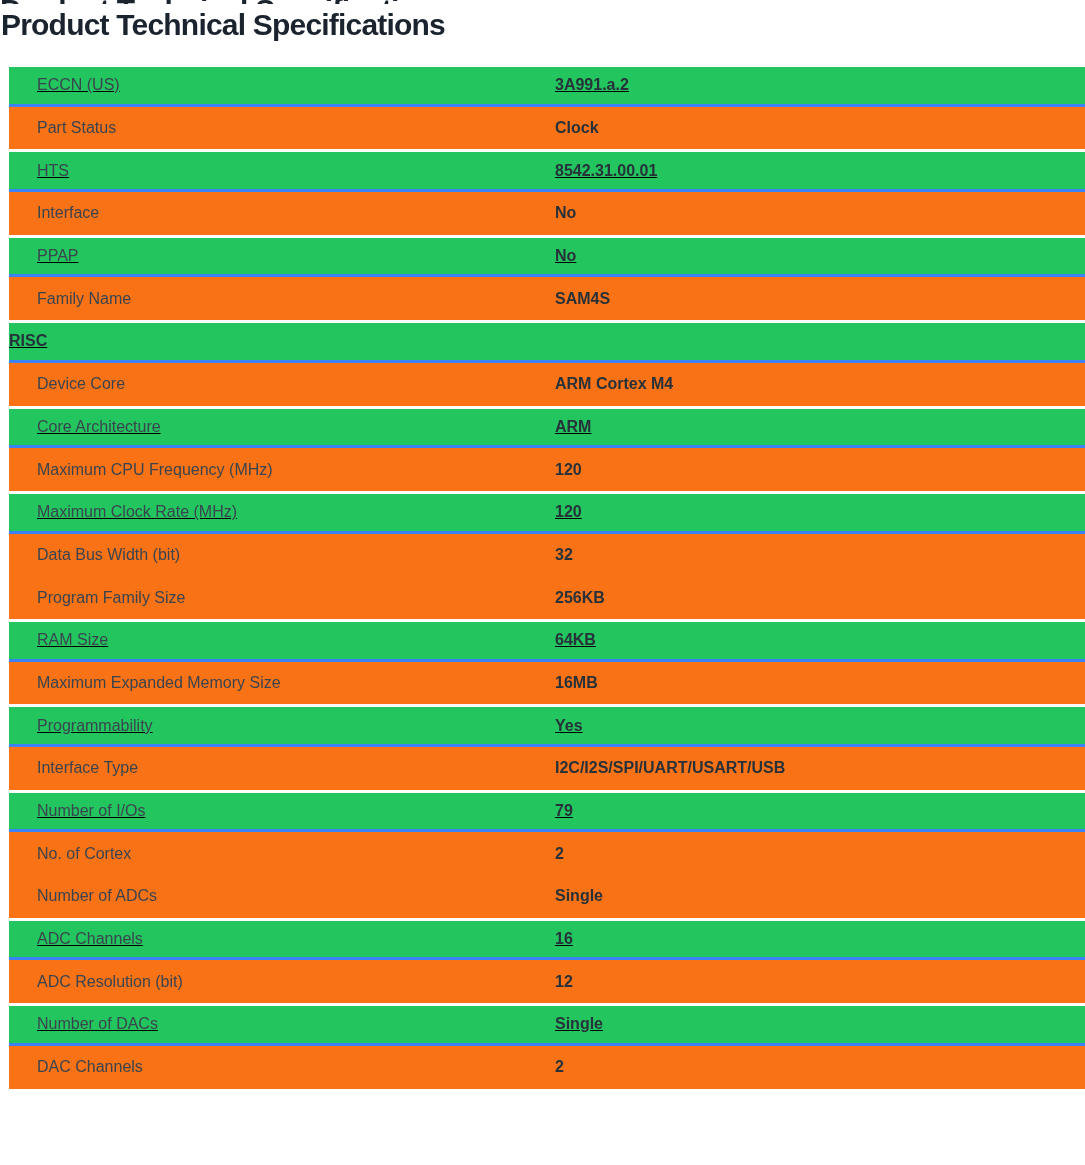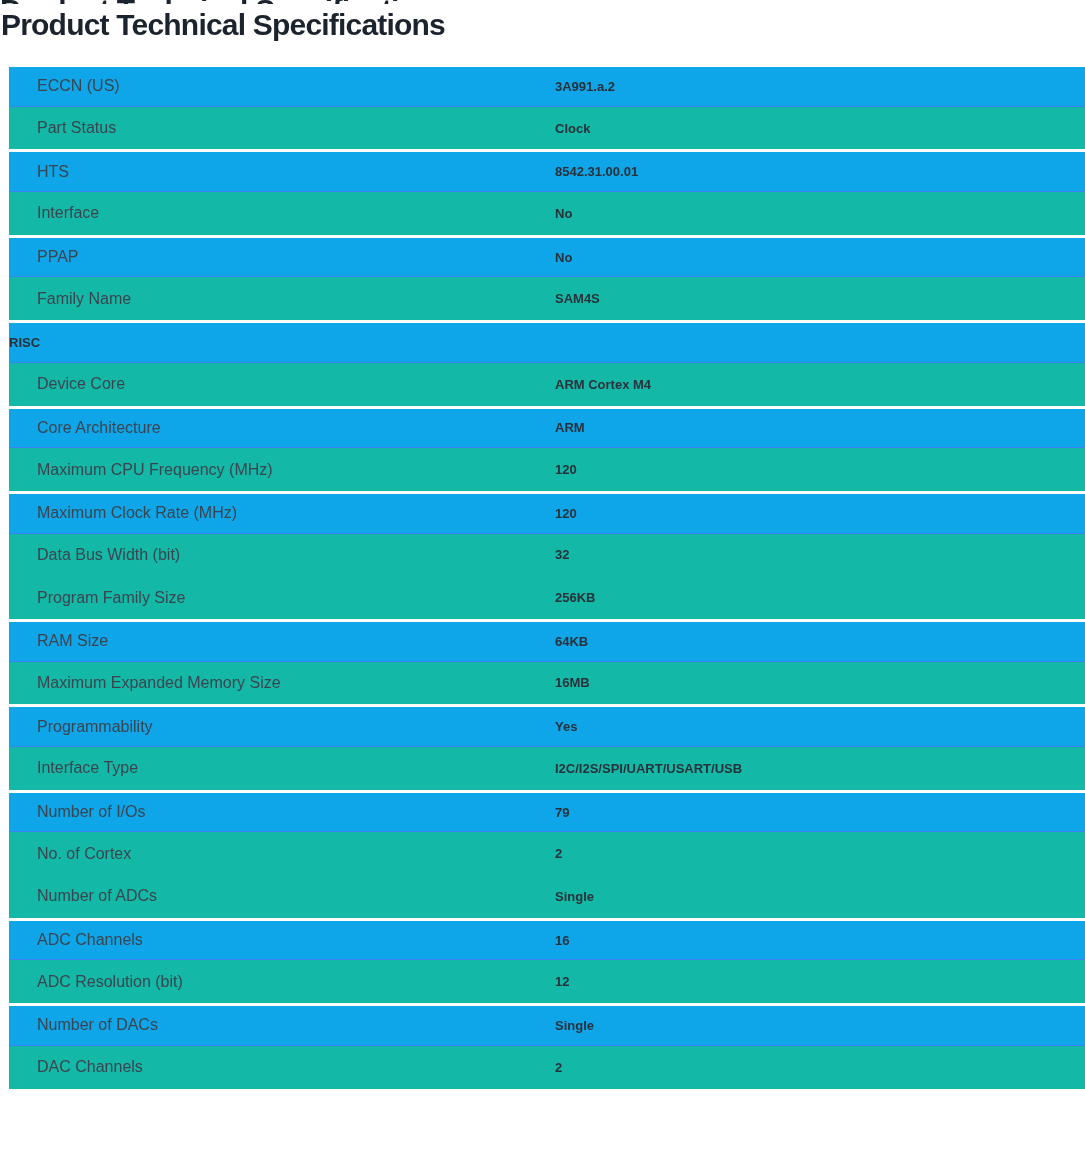--- a/index.html
+++ b/index.html
@@ -41,39 +41,40 @@
   .spec-table {
     margin-top: 19px;
     margin-left: 9px;
     width: 1076px;
   }
   .spec-row {
     display: flex;
     align-items: center;
     height: 42.7px;
     box-sizing: border-box;
-    background: #14b8a6;
+    background: #f97316;
   }
   .spec-row.stripe {
-    background: #0ea5e9;
+    background: #22c55e;
     border-top: 3px solid #ffffff;
-    border-bottom: 1px solid #3b82f6;
+    border-bottom: 3px solid #3b82f6;
+    text-decoration: underline;
   }
   .spec-label {
     flex: 0 0 518px;
     padding-left: 28px;
     font-size: 16px;
     color: #3a444e;
     font-weight: 400;
     white-space: nowrap;
     overflow: hidden;
   }
   .spec-value {
     flex: 1 1 auto;
-    font-size: 13px;
+    font-size: 16px;
     font-weight: 700;
     color: #273139;
     white-space: nowrap;
     overflow: hidden;
   }
 </style>
 </head>
 <body>
 
 <div class="top-artifact">

